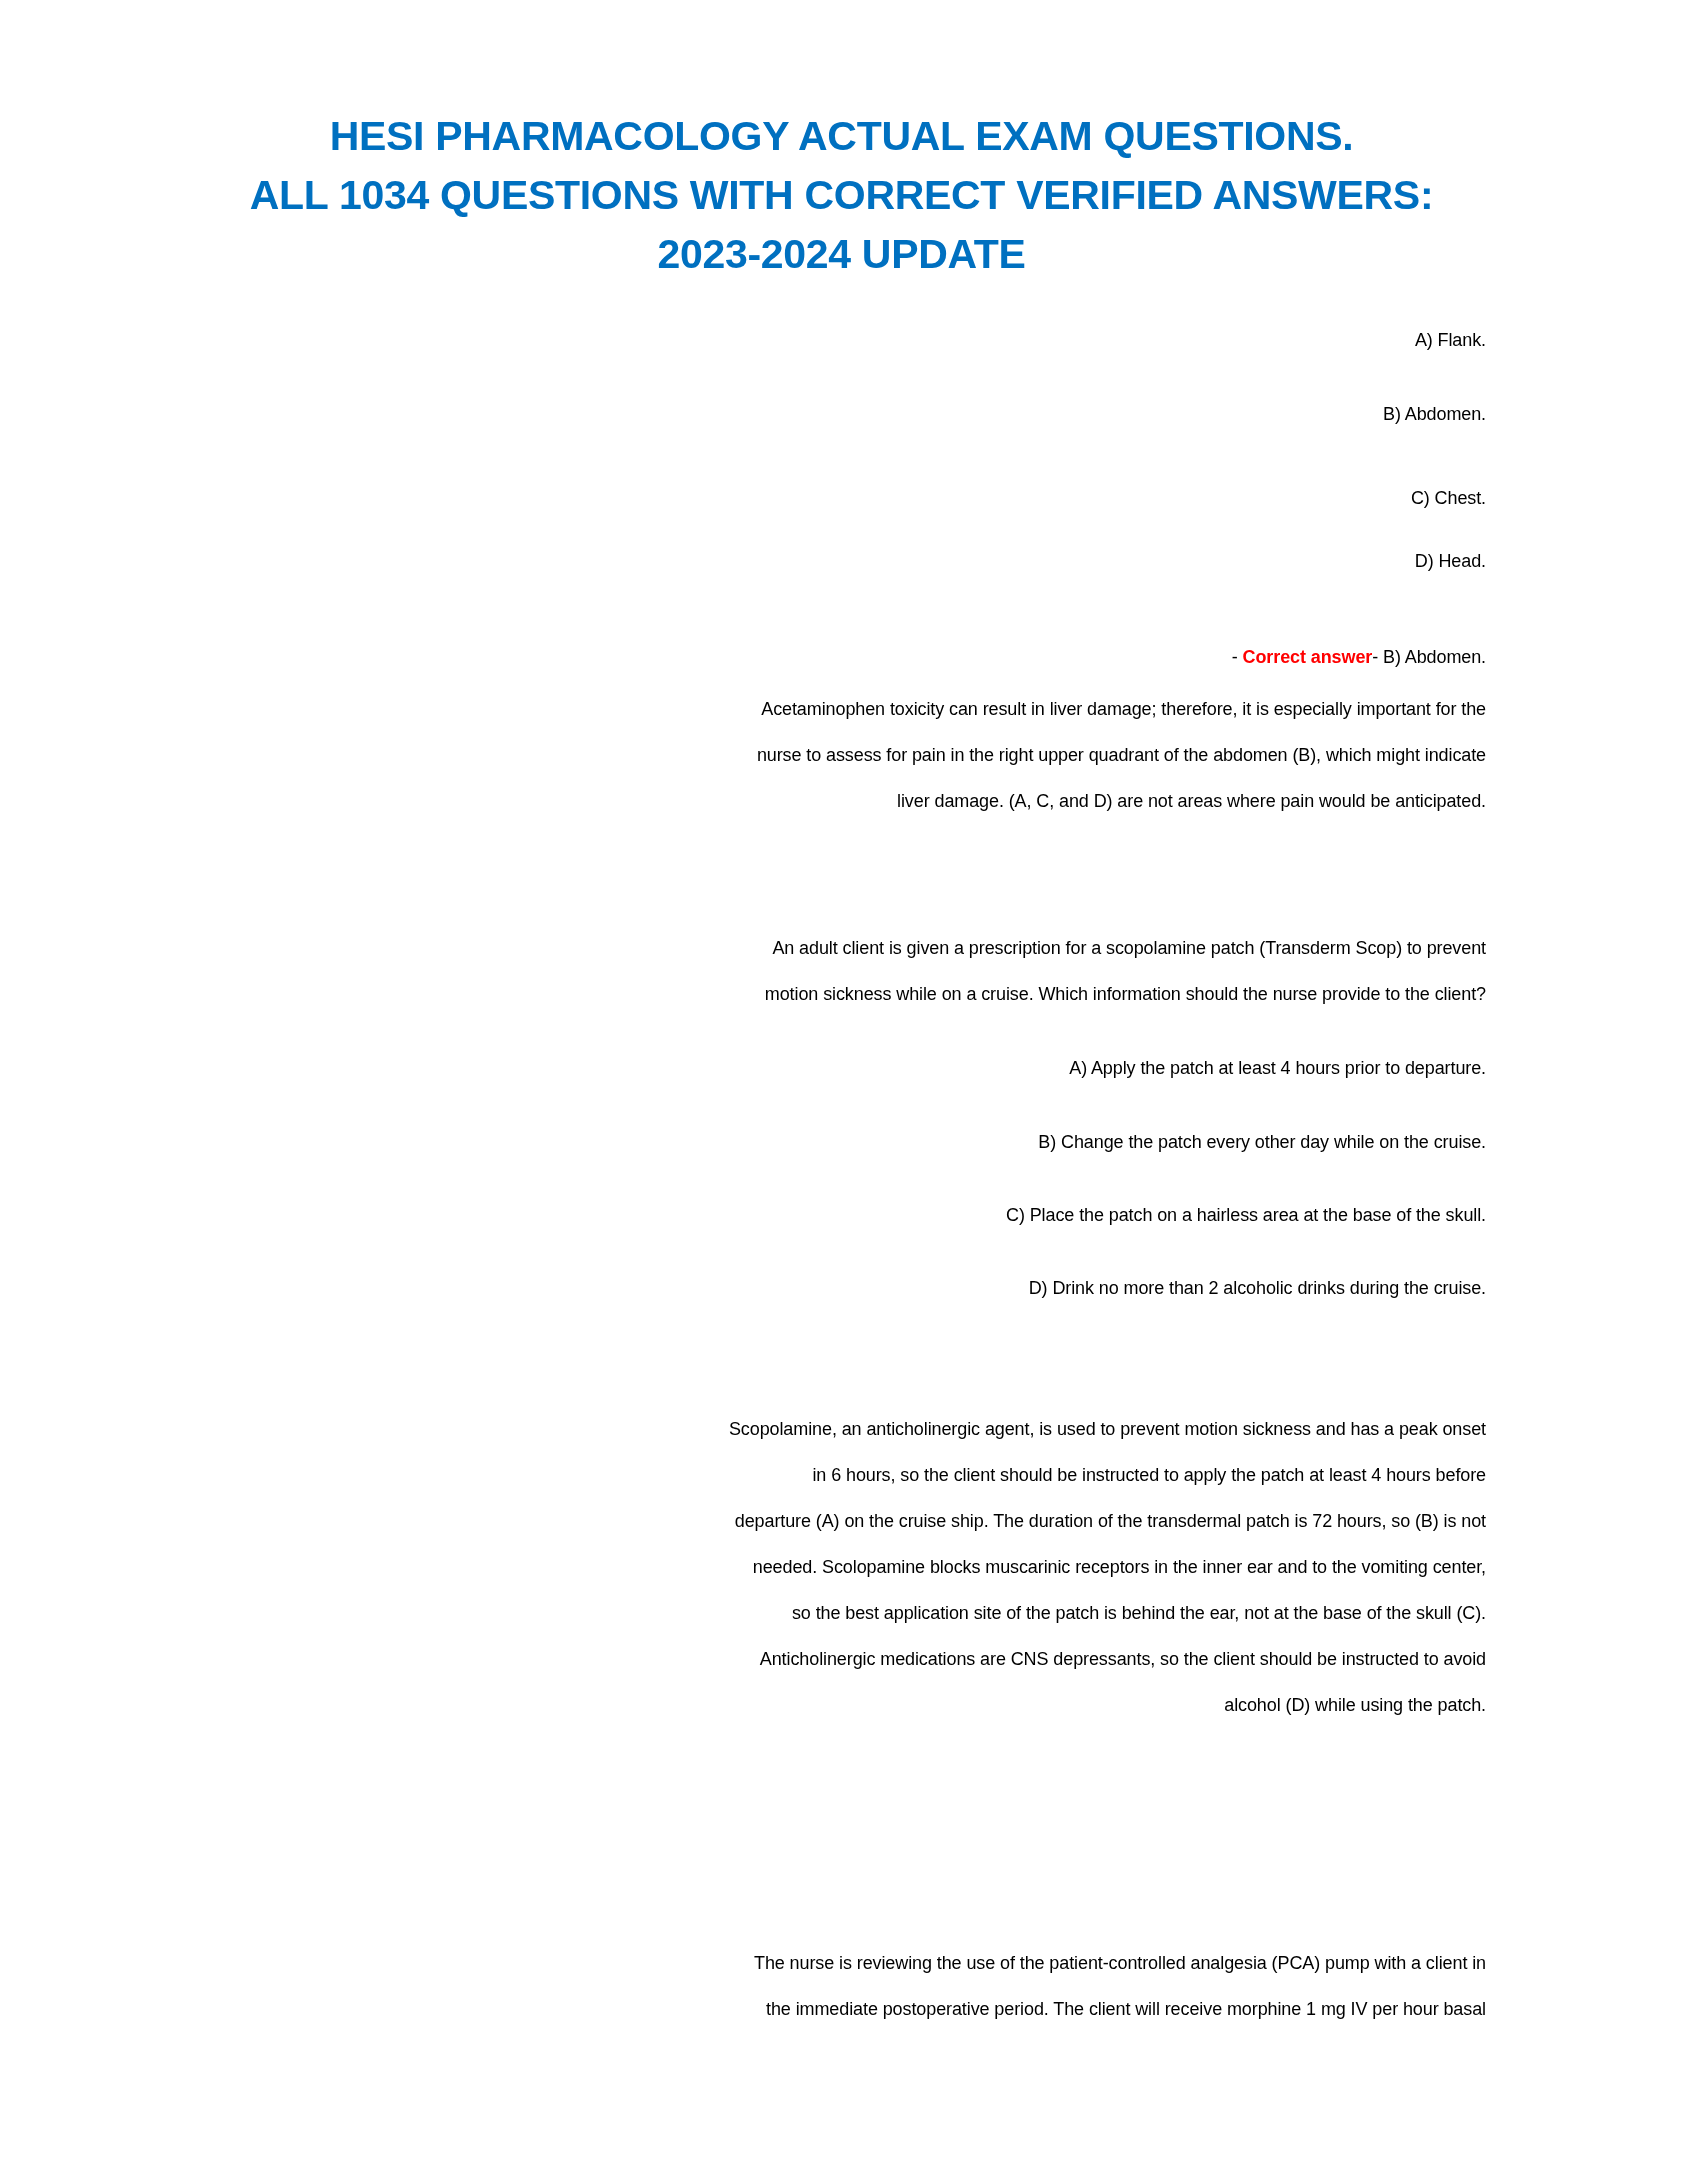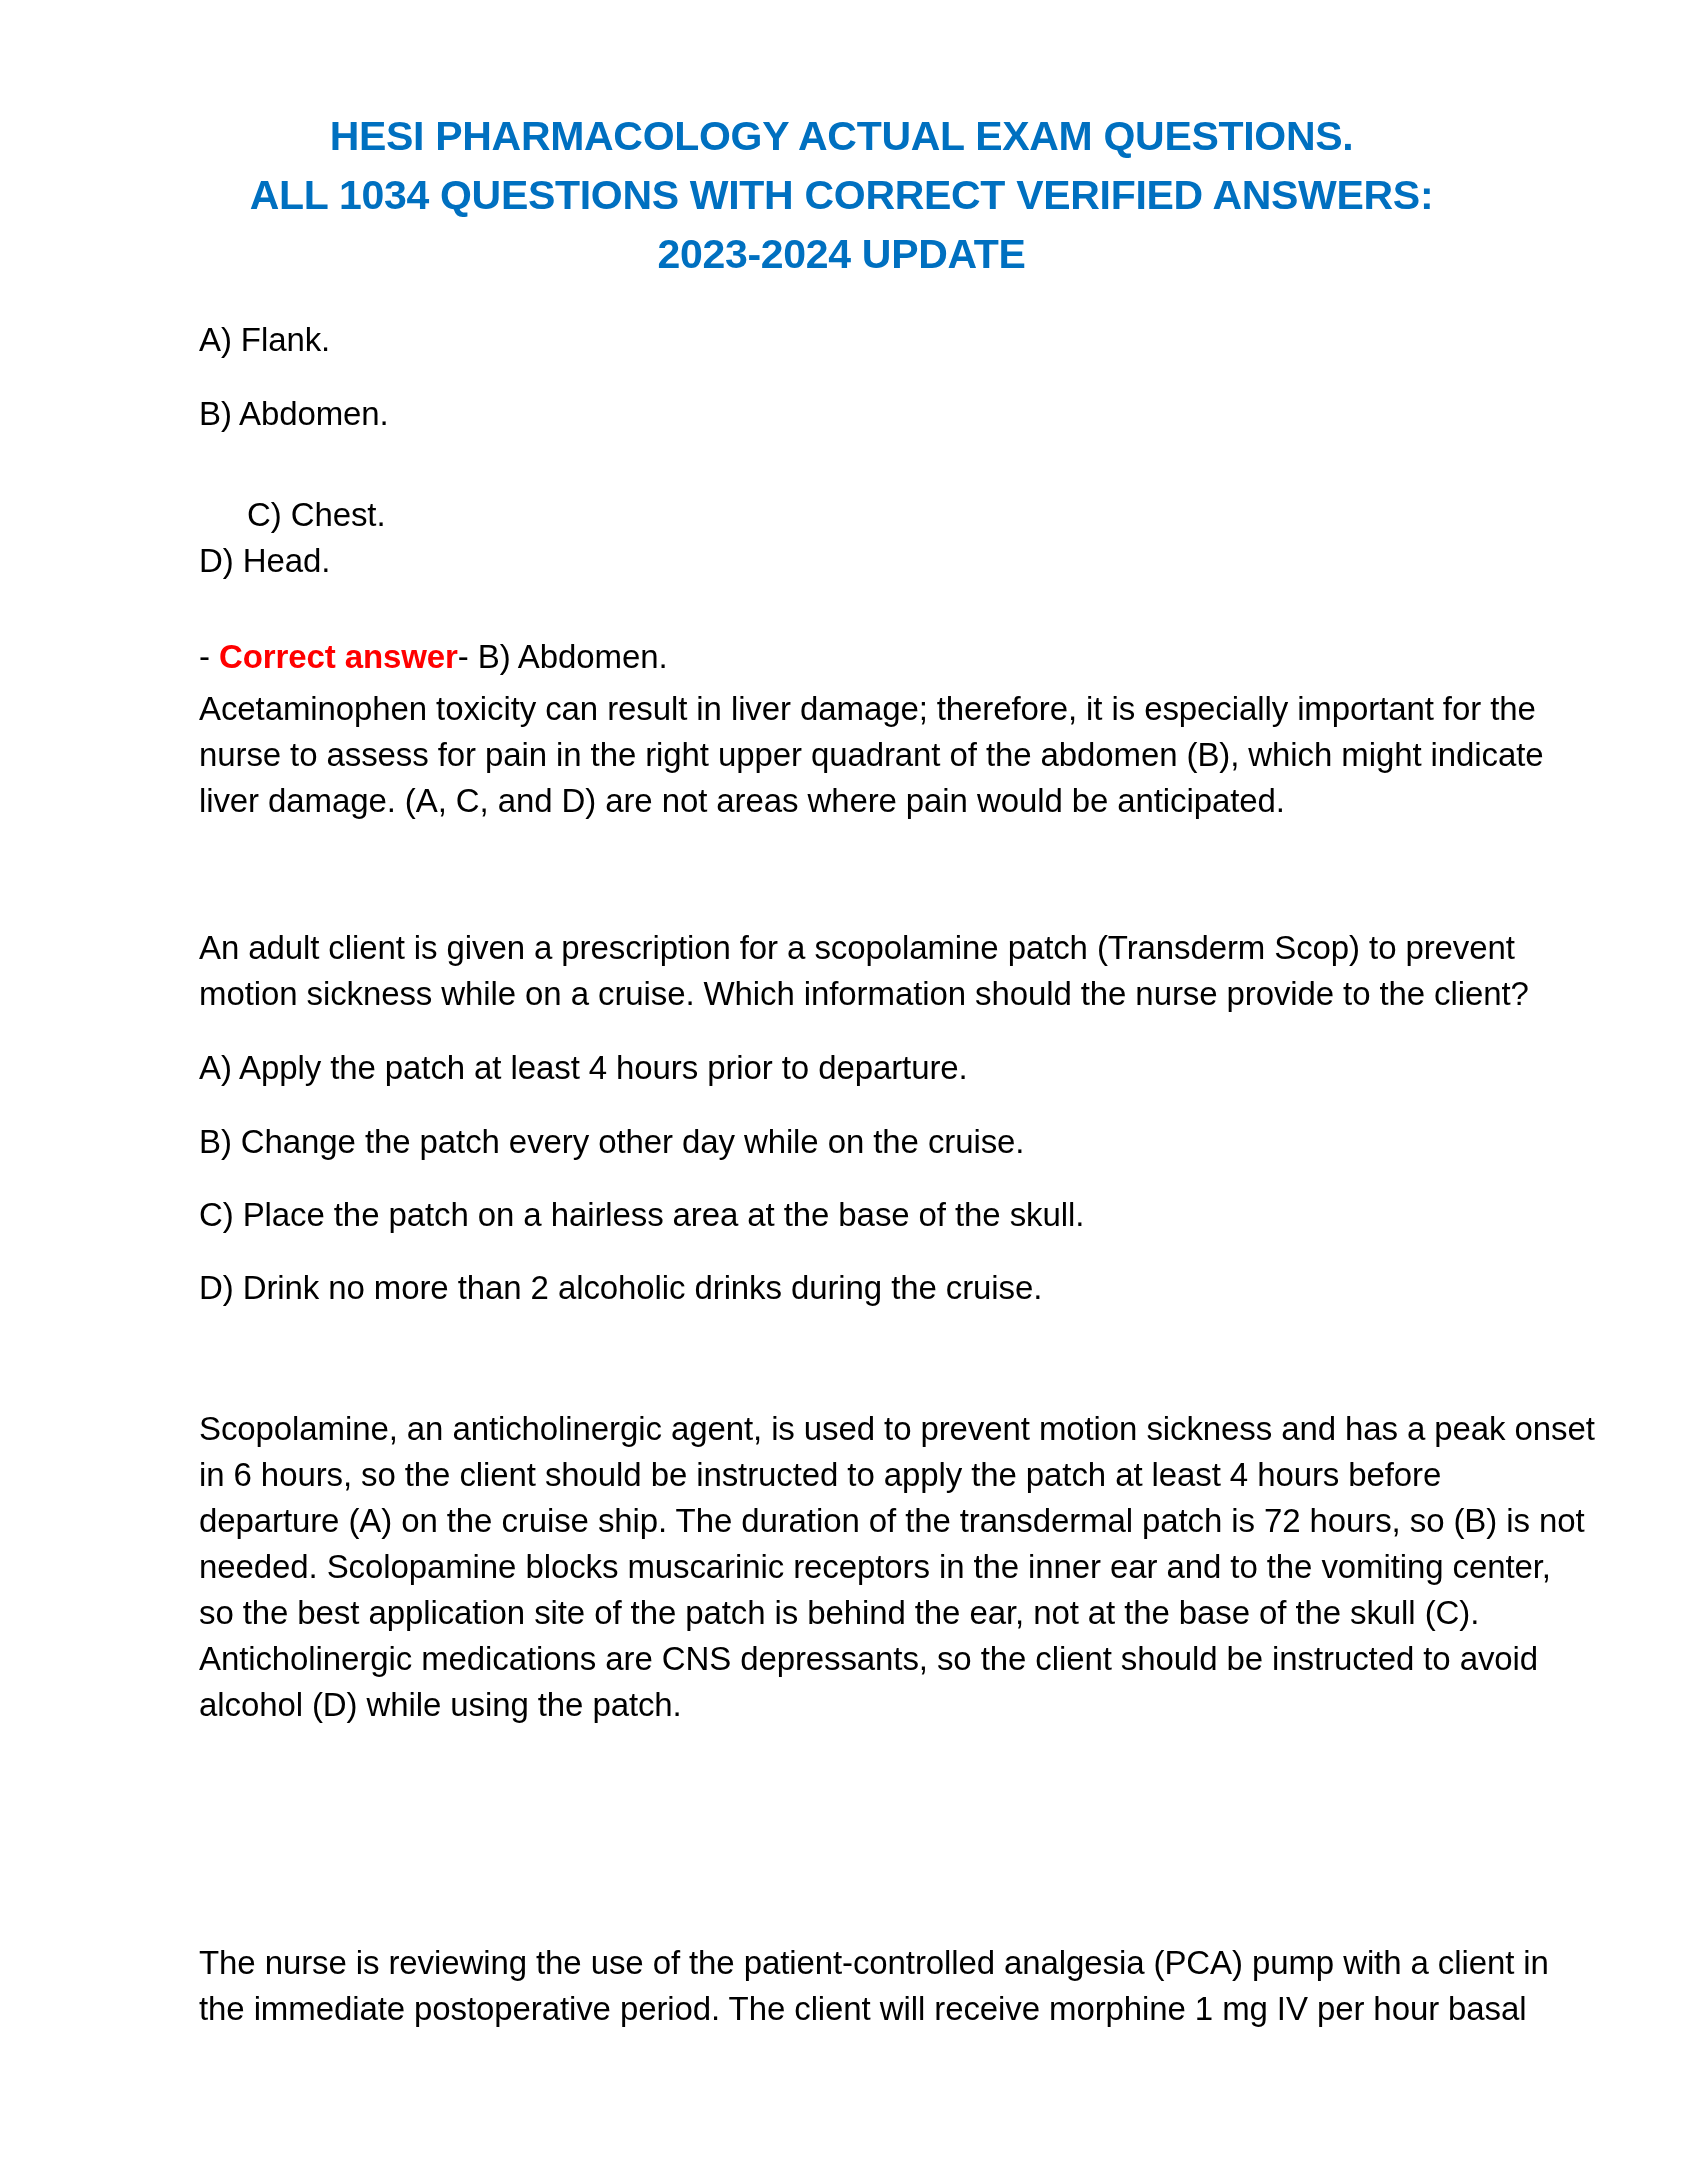--- a/index.html
+++ b/index.html
@@ -3,39 +3,39 @@
 <meta charset="utf-8">
 <style>
   html, body { margin: 0; padding: 0; background: #ffffff; }
   body { width: 1683px; height: 2178px; position: relative; overflow: hidden;
          font-family: "Liberation Sans", sans-serif; color: #000000; }
   .page { position: absolute; left: 0; top: 0; width: 1683px; height: 1896px; background: #ffffff; }
   .title { position: absolute; left: 0; width: 1683px; top: 107px; text-align: center;
            font-family: "Liberation Sans", sans-serif; font-weight: bold; font-size: 41px;
            line-height: 59px; letter-spacing: -0.3px; }
   .title .tline { display: block; white-space: nowrap; }
-  .blk { position: absolute; left: 199px; width: 1287px; font-size: 33px; line-height: 46px;
-         white-space: nowrap; letter-spacing: -0.1px; }
+  .blk { position: absolute; left: 199px; width: 1287px; font-size: 18px; line-height: 46px;
+         white-space: nowrap; letter-spacing: -0.1px; text-align: right; }
   .blk .line { display: block; }
   .red { font-weight: bold; }
 </style>
 </head>
 <body>
 
 <div class="page">
 
   <div class="title" style="color:#0070C0;">
     <span class="tline">HESI PHARMACOLOGY ACTUAL EXAM QUESTIONS.</span>
     <span class="tline">ALL 1034 QUESTIONS WITH CORRECT VERIFIED ANSWERS:</span>
     <span class="tline">2023-2024 UPDATE</span>
   </div>
 
   <div class="blk" style="top:317px;">A) Flank.</div>
   <div class="blk" style="top:391px;">B) Abdomen.</div>
-  <div class="blk" style="top:492px;margin-left:48px;">C) Chest.</div>
+  <div class="blk" style="top:475px;">C) Chest.</div>
   <div class="blk" style="top:538px;">D) Head.</div>
   <div class="blk" style="top:610px;margin-top:24px;">
     <span>- </span><span class="red" style="color:#FF0000;">Correct answer</span><span>- B) Abdomen.</span>
   </div>
   <div class="blk" style="top:686px;">
     <span class="line">Acetaminophen toxicity can result in liver damage; therefore, it is especially important for the</span>
     <span class="line">nurse to assess for pain in the right upper quadrant of the abdomen (B), which might indicate</span>
     <span class="line">liver damage. (A, C, and D) are not areas where pain would be anticipated.</span>
   </div>
 

